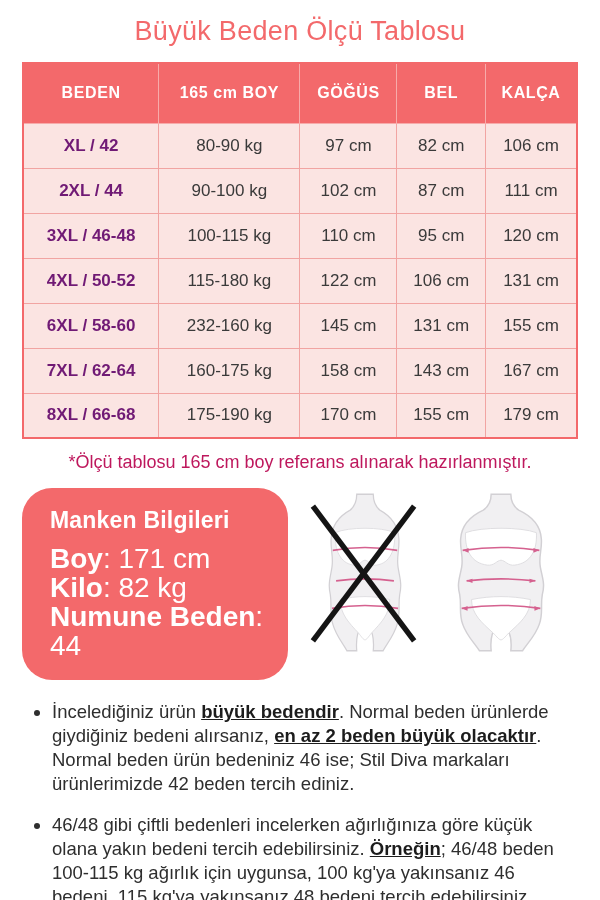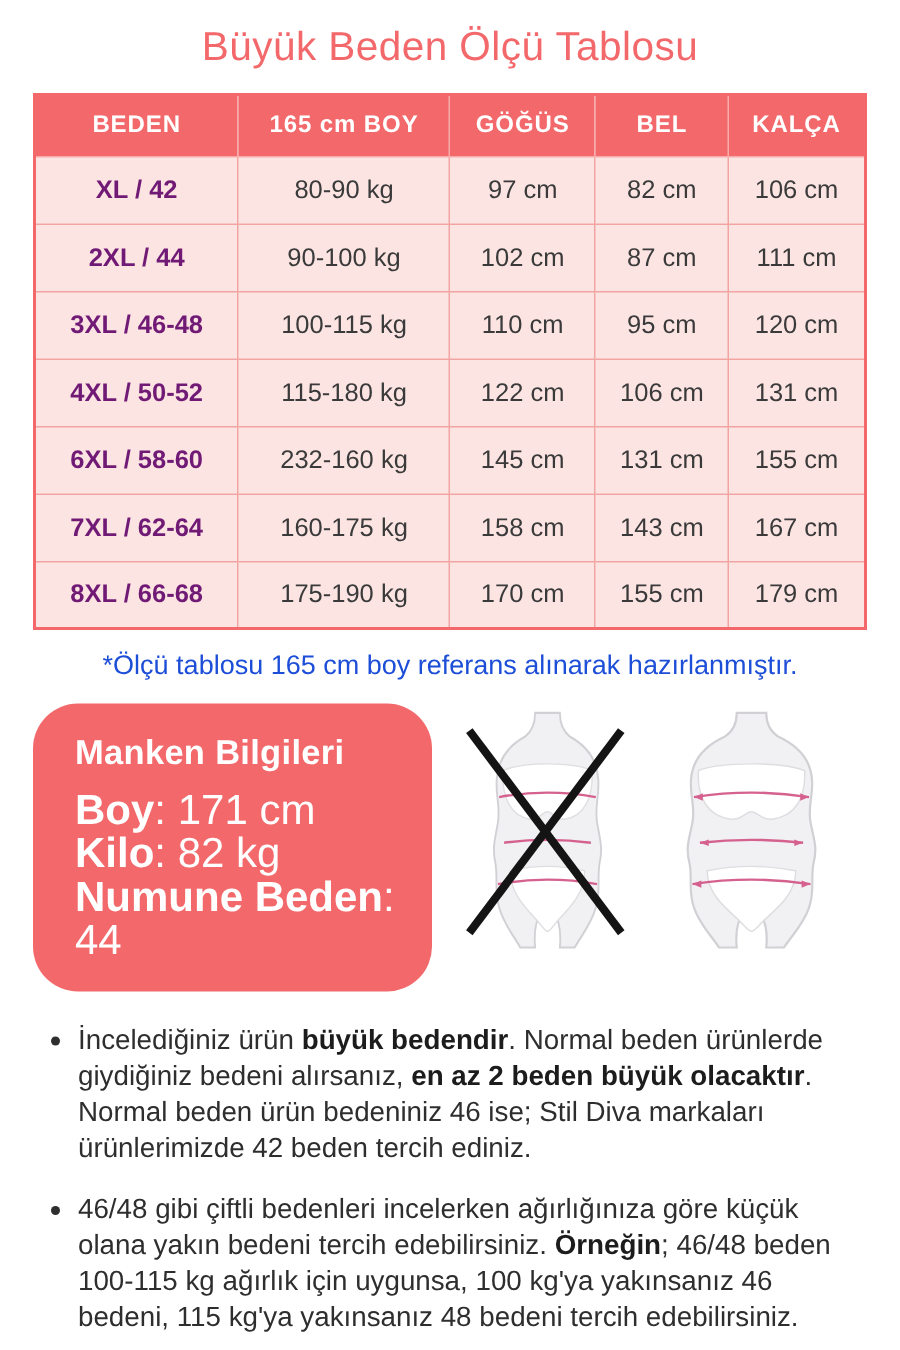--- a/index.html
+++ b/index.html
@@ -28,21 +28,21 @@
   table.size-table col.c2 { width: 25.5%; }
   table.size-table col.c3 { width: 17.5%; }
   table.size-table col.c4 { width: 16%; }
   table.size-table col.c5 { width: 16.5%; }
   table.size-table th {
     background: #f3696b;
     color: #ffffff;
     font-size: 16px;
     font-weight: bold;
     letter-spacing: 0.6px;
-    height: 41px;
+    height: 60px;
     border: 1.5px solid #f7abaa;
     text-align: center;
   }
   table.size-table td {
     background: #fbe4e2;
     height: 45px;
     text-align: center;
     vertical-align: middle;
     font-size: 17px;
     color: #3a3a3a;
@@ -51,21 +51,21 @@
   table.size-table td.col-size {
     font-weight: bold;
     color: #701a75;
     font-size: 17px;
   }
 
   .footnote {
     margin-top: 13px;
     text-align: center;
     font-size: 18px;
-    color: #1d4ed8;
+    color: #be185d;
   }
 
   .info-row {
     margin: 15px 22px 0 22px;
     display: flex;
     align-items: flex-start;
   }
   .model-card {
     width: 266px;
     background: #f3696b;
@@ -96,21 +96,21 @@
     margin: 20px 24px 0 34px;
     list-style: disc outside;
     padding-left: 18px;
   }
   .notes li {
     font-size: 18.5px;
     line-height: 24px;
     color: #2e2e2e;
     margin-bottom: 17px;
   }
-  .notes li .b { font-weight: bold; color: #1c1c1c; }
+  .notes li .b { font-weight: bold; color: #1c1c1c; text-decoration: underline; }
 </style>
 </head>
 <body>
 
 <div class="page">
 
   <h1 class="title">Büyük Beden Ölçü Tablosu</h1>
 
   <div class="table-wrap">
     <table class="size-table">

